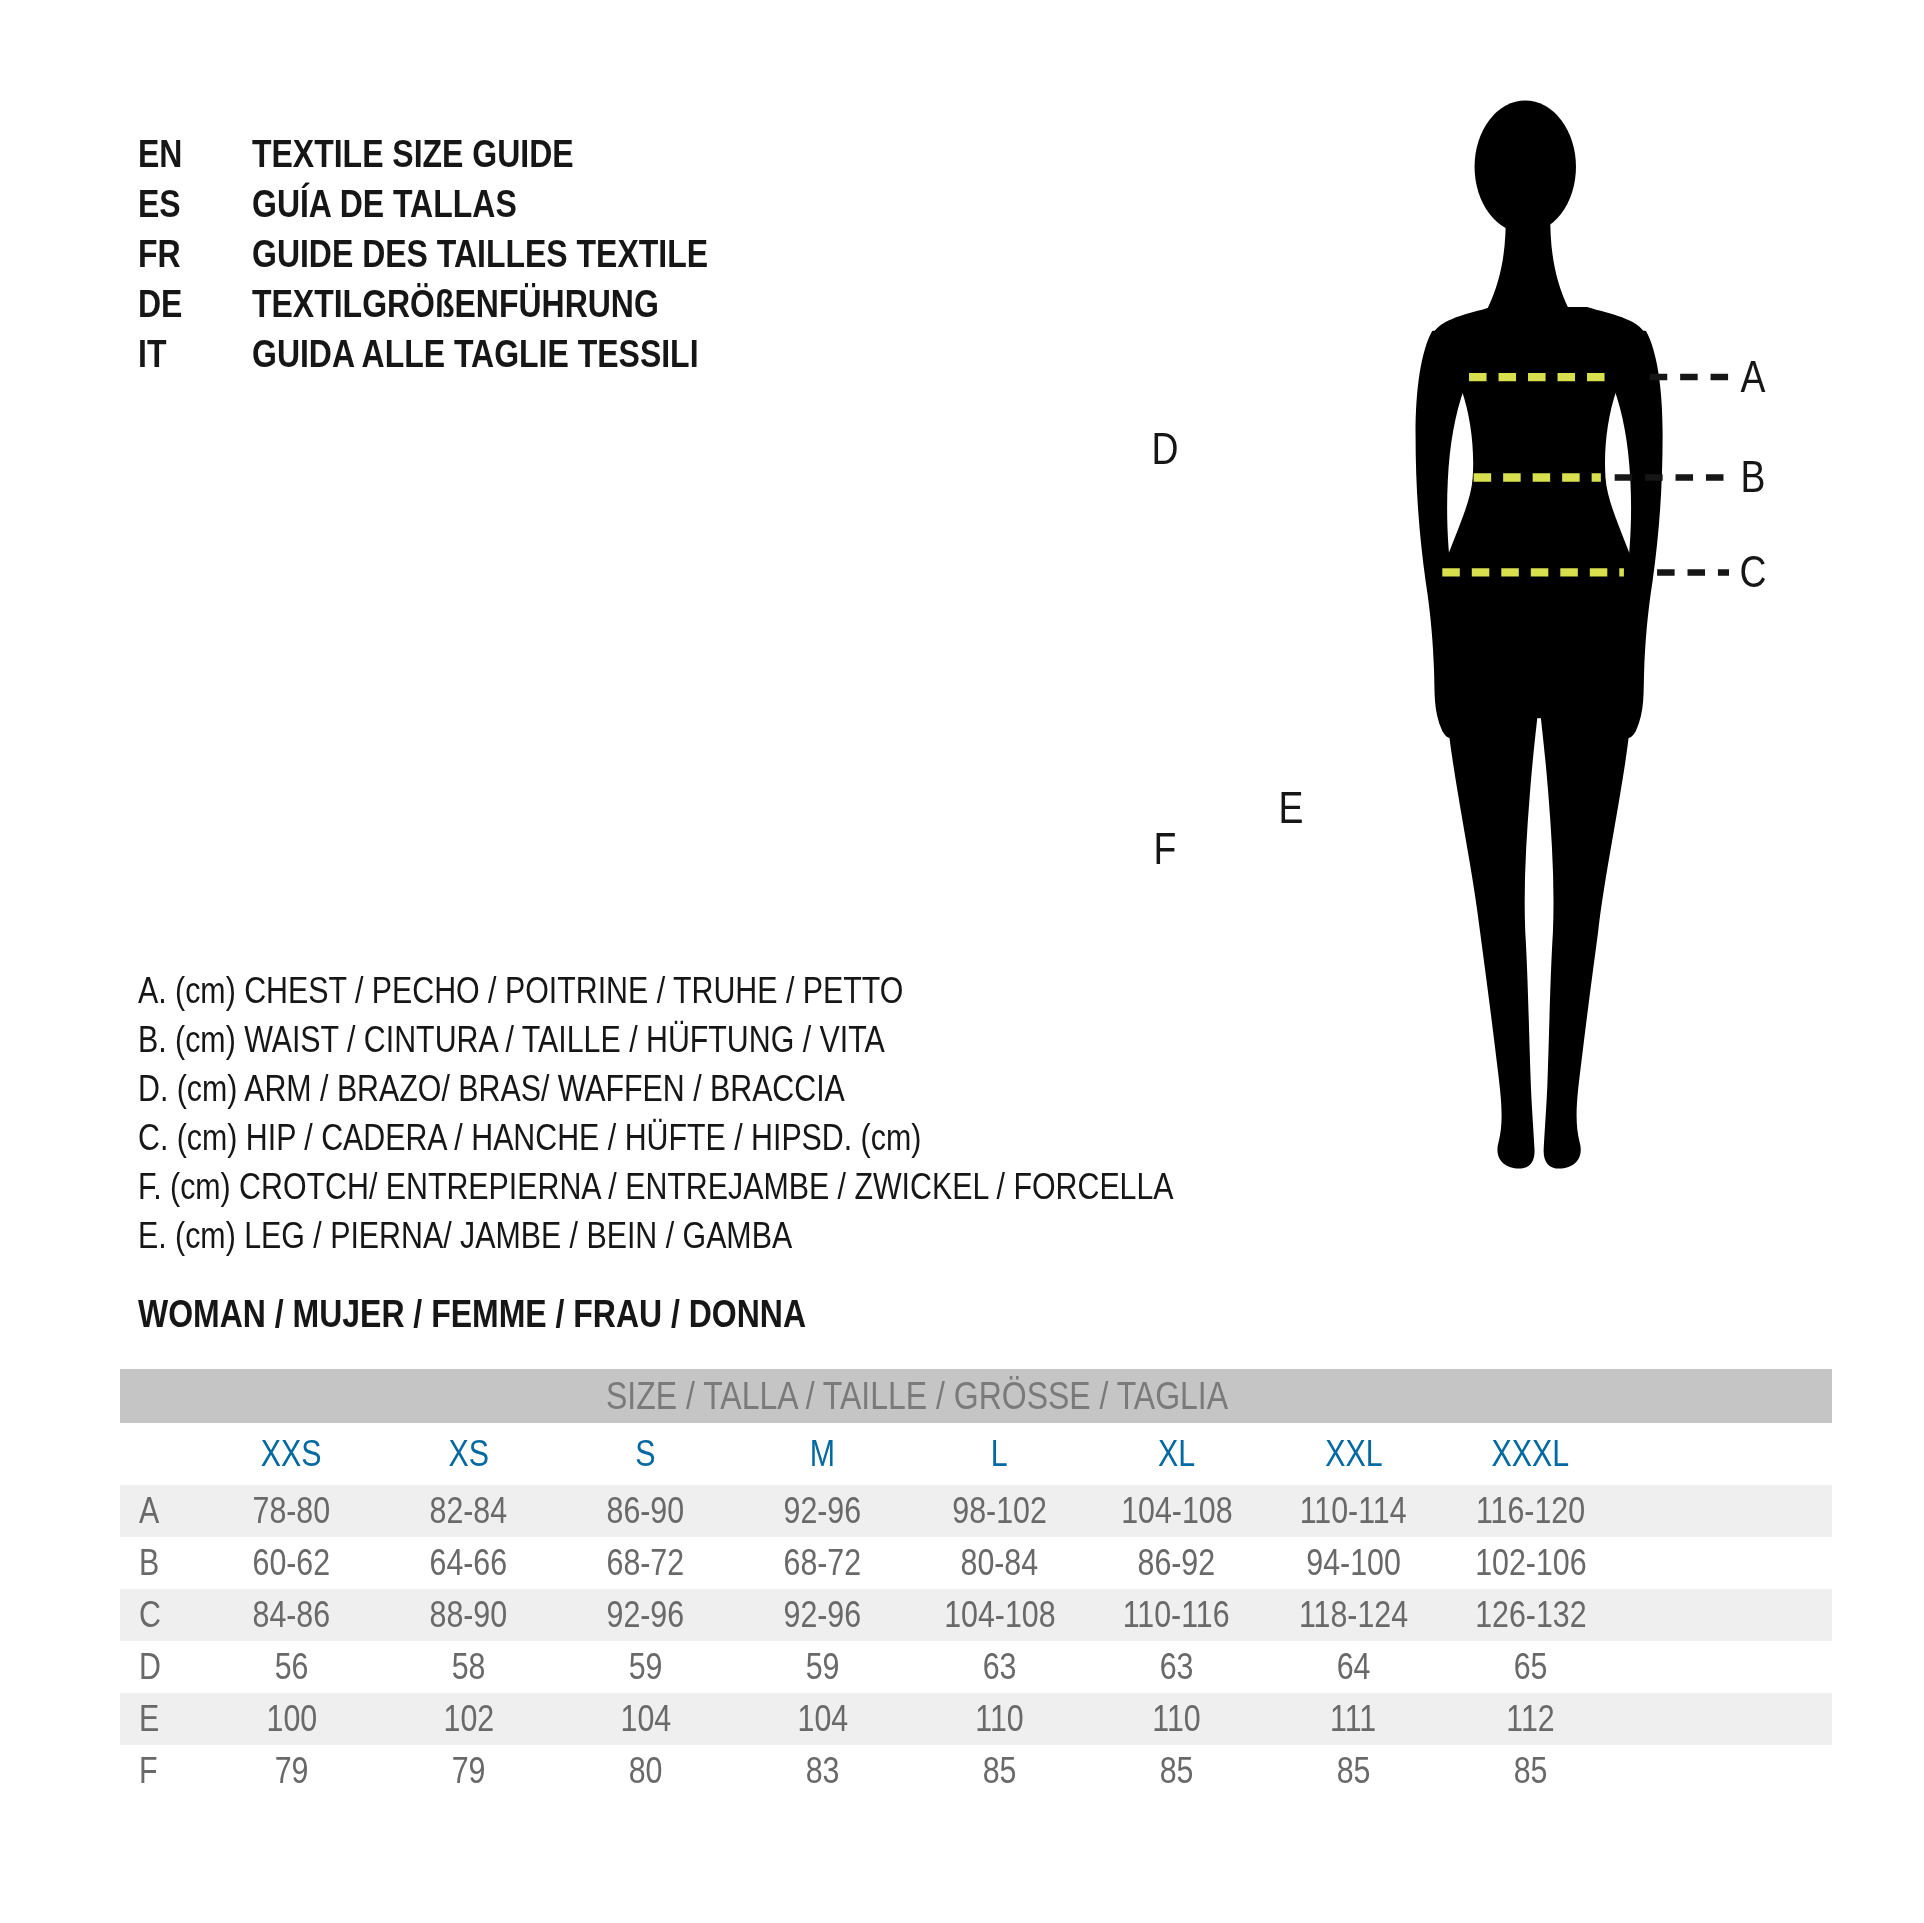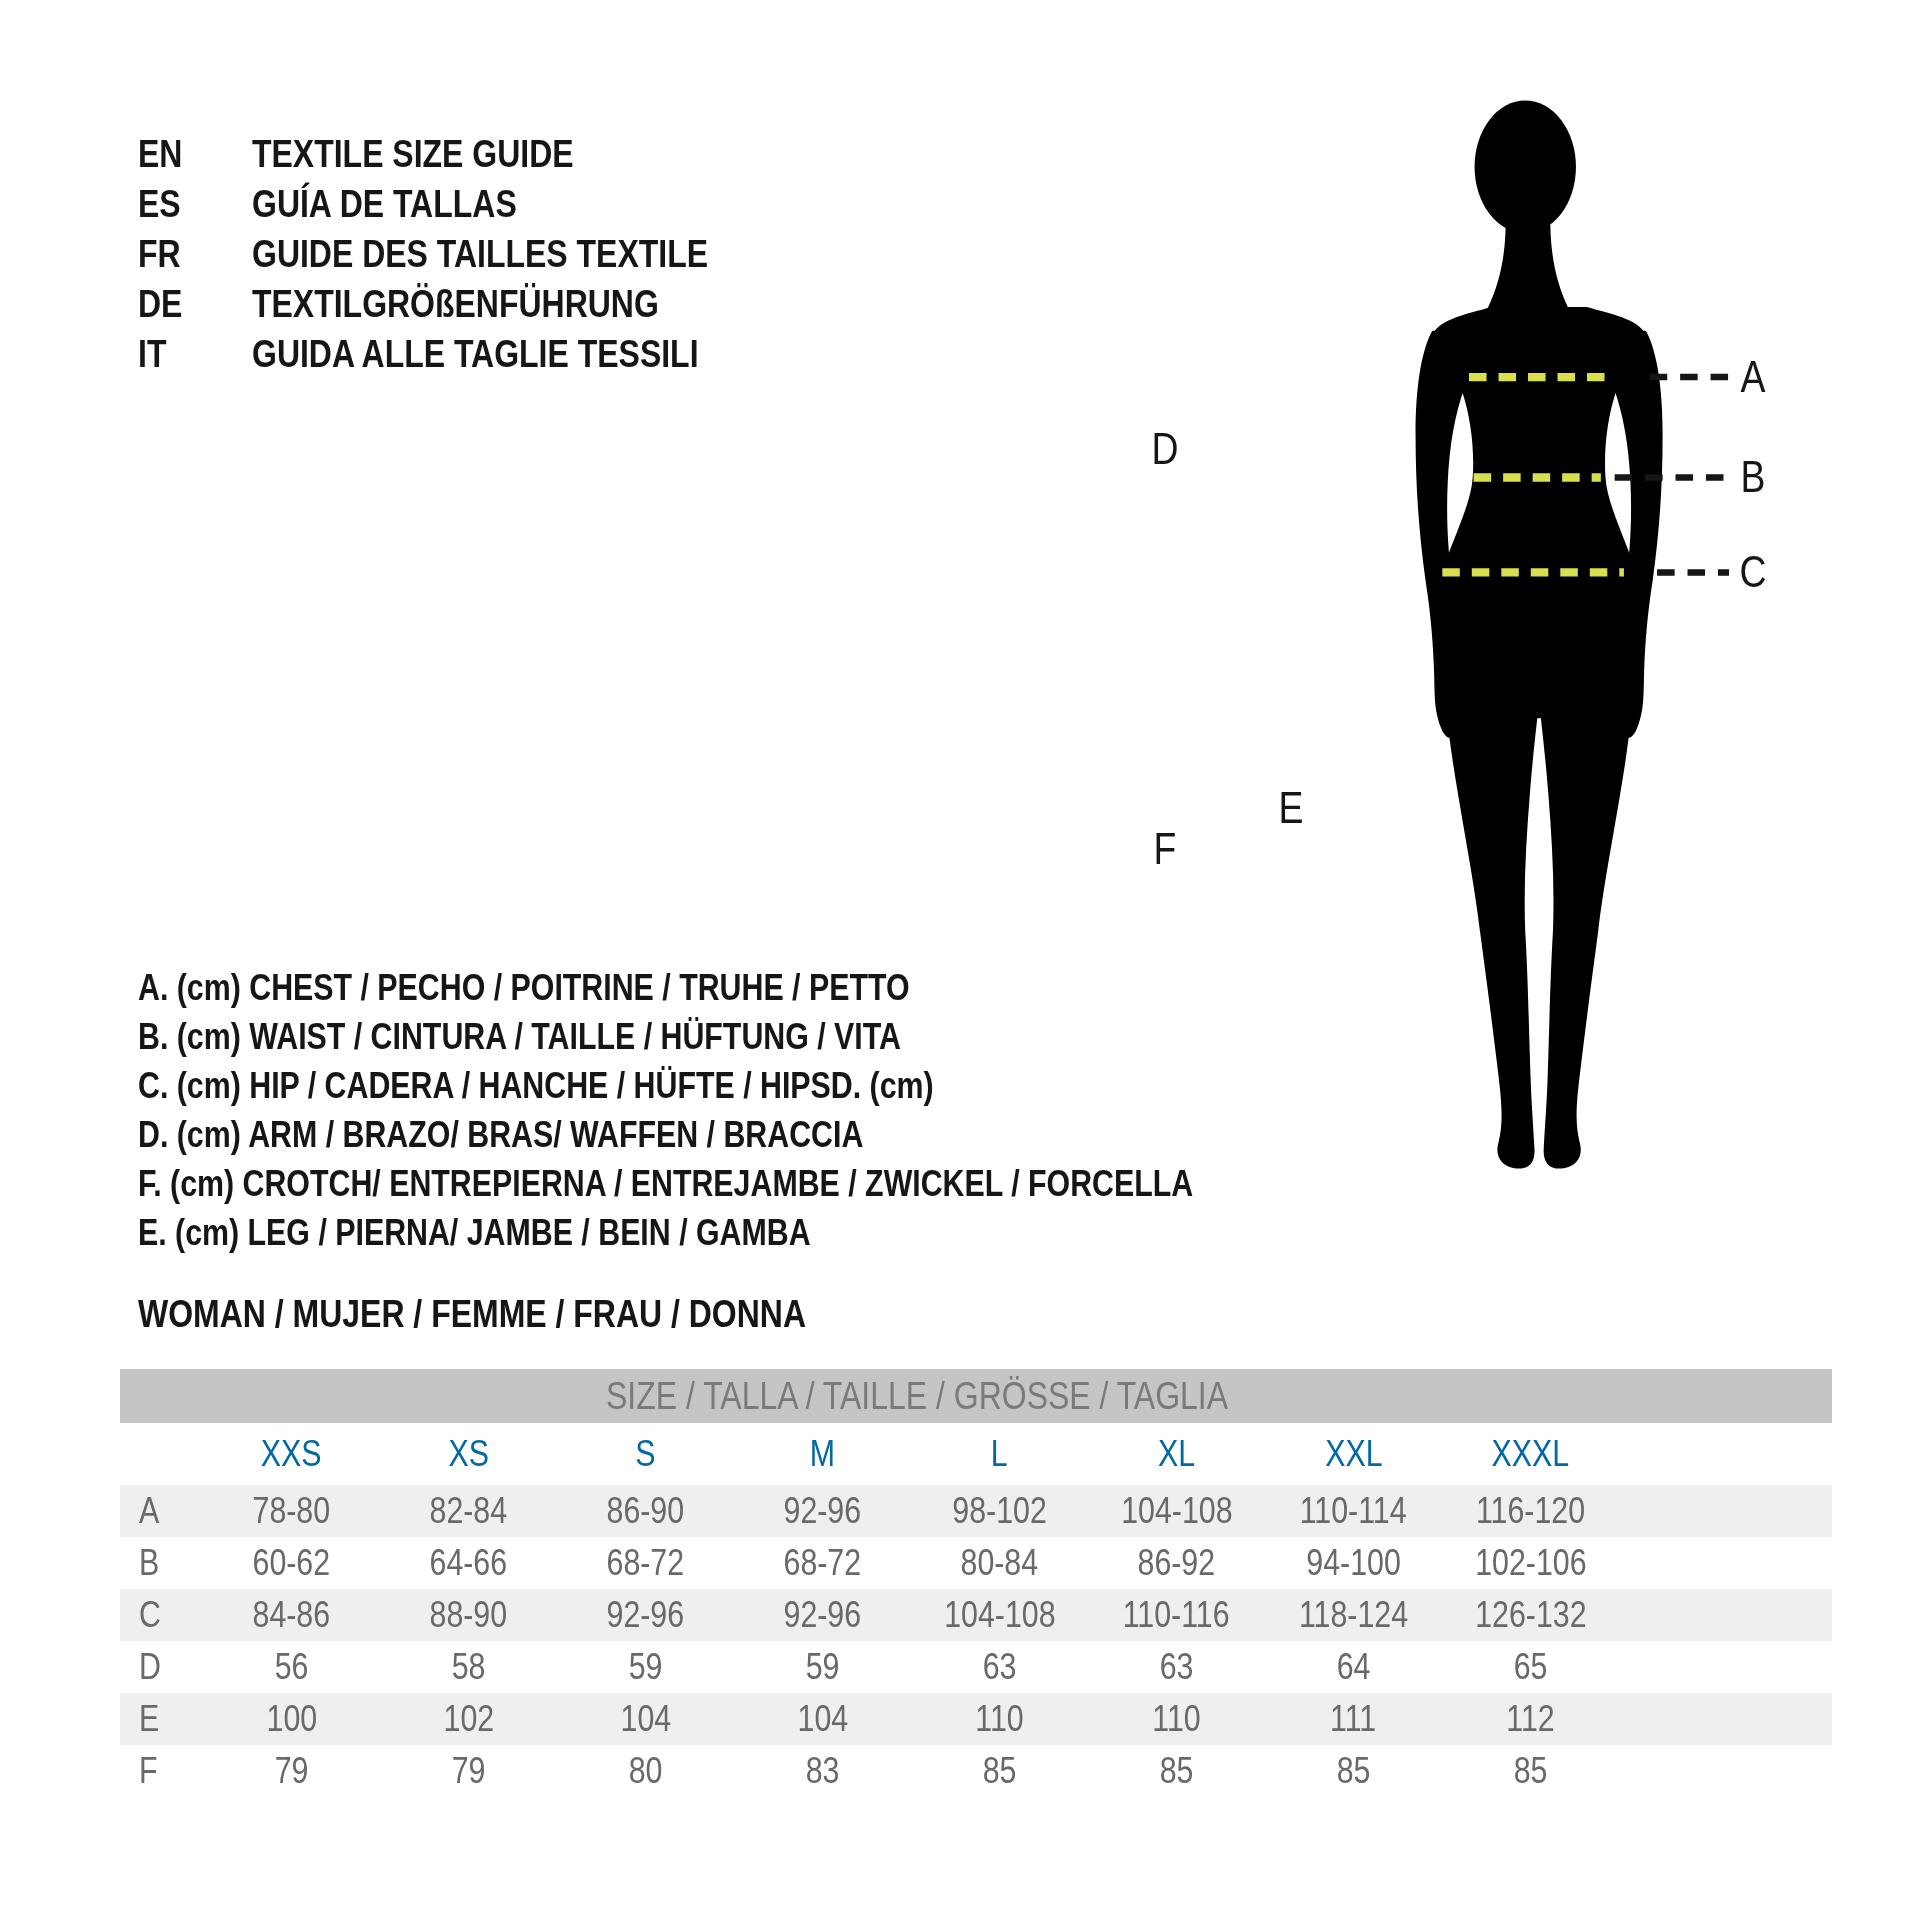--- a/index.html
+++ b/index.html
@@ -24,21 +24,21 @@
   .figure-svg{position:absolute;left:1375px;top:74px;width:354px;height:1126px;}
 
   
   .mletter{
     position:absolute;font-size:44px;font-weight:400;color:#161616;
     transform:translate(-50%,-50%) scaleX(.85);white-space:nowrap;
   }
 
   
   .legend{position:absolute;left:138px;top:963px;}
-  .legend-row{height:49px;display:flex;align-items:center;font-size:37px;font-weight:700;}
+  .legend-row{height:49px;display:flex;align-items:flex-end;font-size:37px;font-weight:400;}
 
   
   .audience{position:absolute;left:138px;top:1292px;height:48px;display:flex;align-items:flex-start;font-size:39px;font-weight:700;}
 
   
   .size-table{position:absolute;left:120px;top:1369px;width:1712px;}
   .tbar{
     height:54px;background:#c5c5c5;color:#7a7a7a;
     display:flex;align-items:center;padding-left:18.5px;box-sizing:border-box;
     font-size:39px;font-weight:400;justify-content:center;
@@ -173,24 +173,24 @@
   <div class="mletter" style="left:1165px;top:849px;">F</div>
 
   <div class="legend">
     <div class="legend-row">
         <span class="cx">A. (cm) CHEST / PECHO / POITRINE / TRUHE / PETTO</span>
       </div>
     <div class="legend-row">
         <span class="cx">B. (cm) WAIST / CINTURA / TAILLE / HÜFTUNG / VITA</span>
       </div>
     <div class="legend-row">
+        <span class="cx">D. (cm) ARM / BRAZO/ BRAS/ WAFFEN / BRACCIA</span>
+      </div>
+    <div class="legend-row">
         <span class="cx">C. (cm) HIP / CADERA / HANCHE / HÜFTE / HIPSD. (cm)</span>
-      </div>
-    <div class="legend-row">
-        <span class="cx">D. (cm) ARM / BRAZO/ BRAS/ WAFFEN / BRACCIA</span>
       </div>
     <div class="legend-row">
         <span class="cx">F. (cm) CROTCH/ ENTREPIERNA / ENTREJAMBE / ZWICKEL / FORCELLA</span>
       </div>
     <div class="legend-row">
         <span class="cx">E. (cm) LEG / PIERNA/ JAMBE / BEIN / GAMBA</span>
       </div>
   </div>
 
   <div class="audience">

